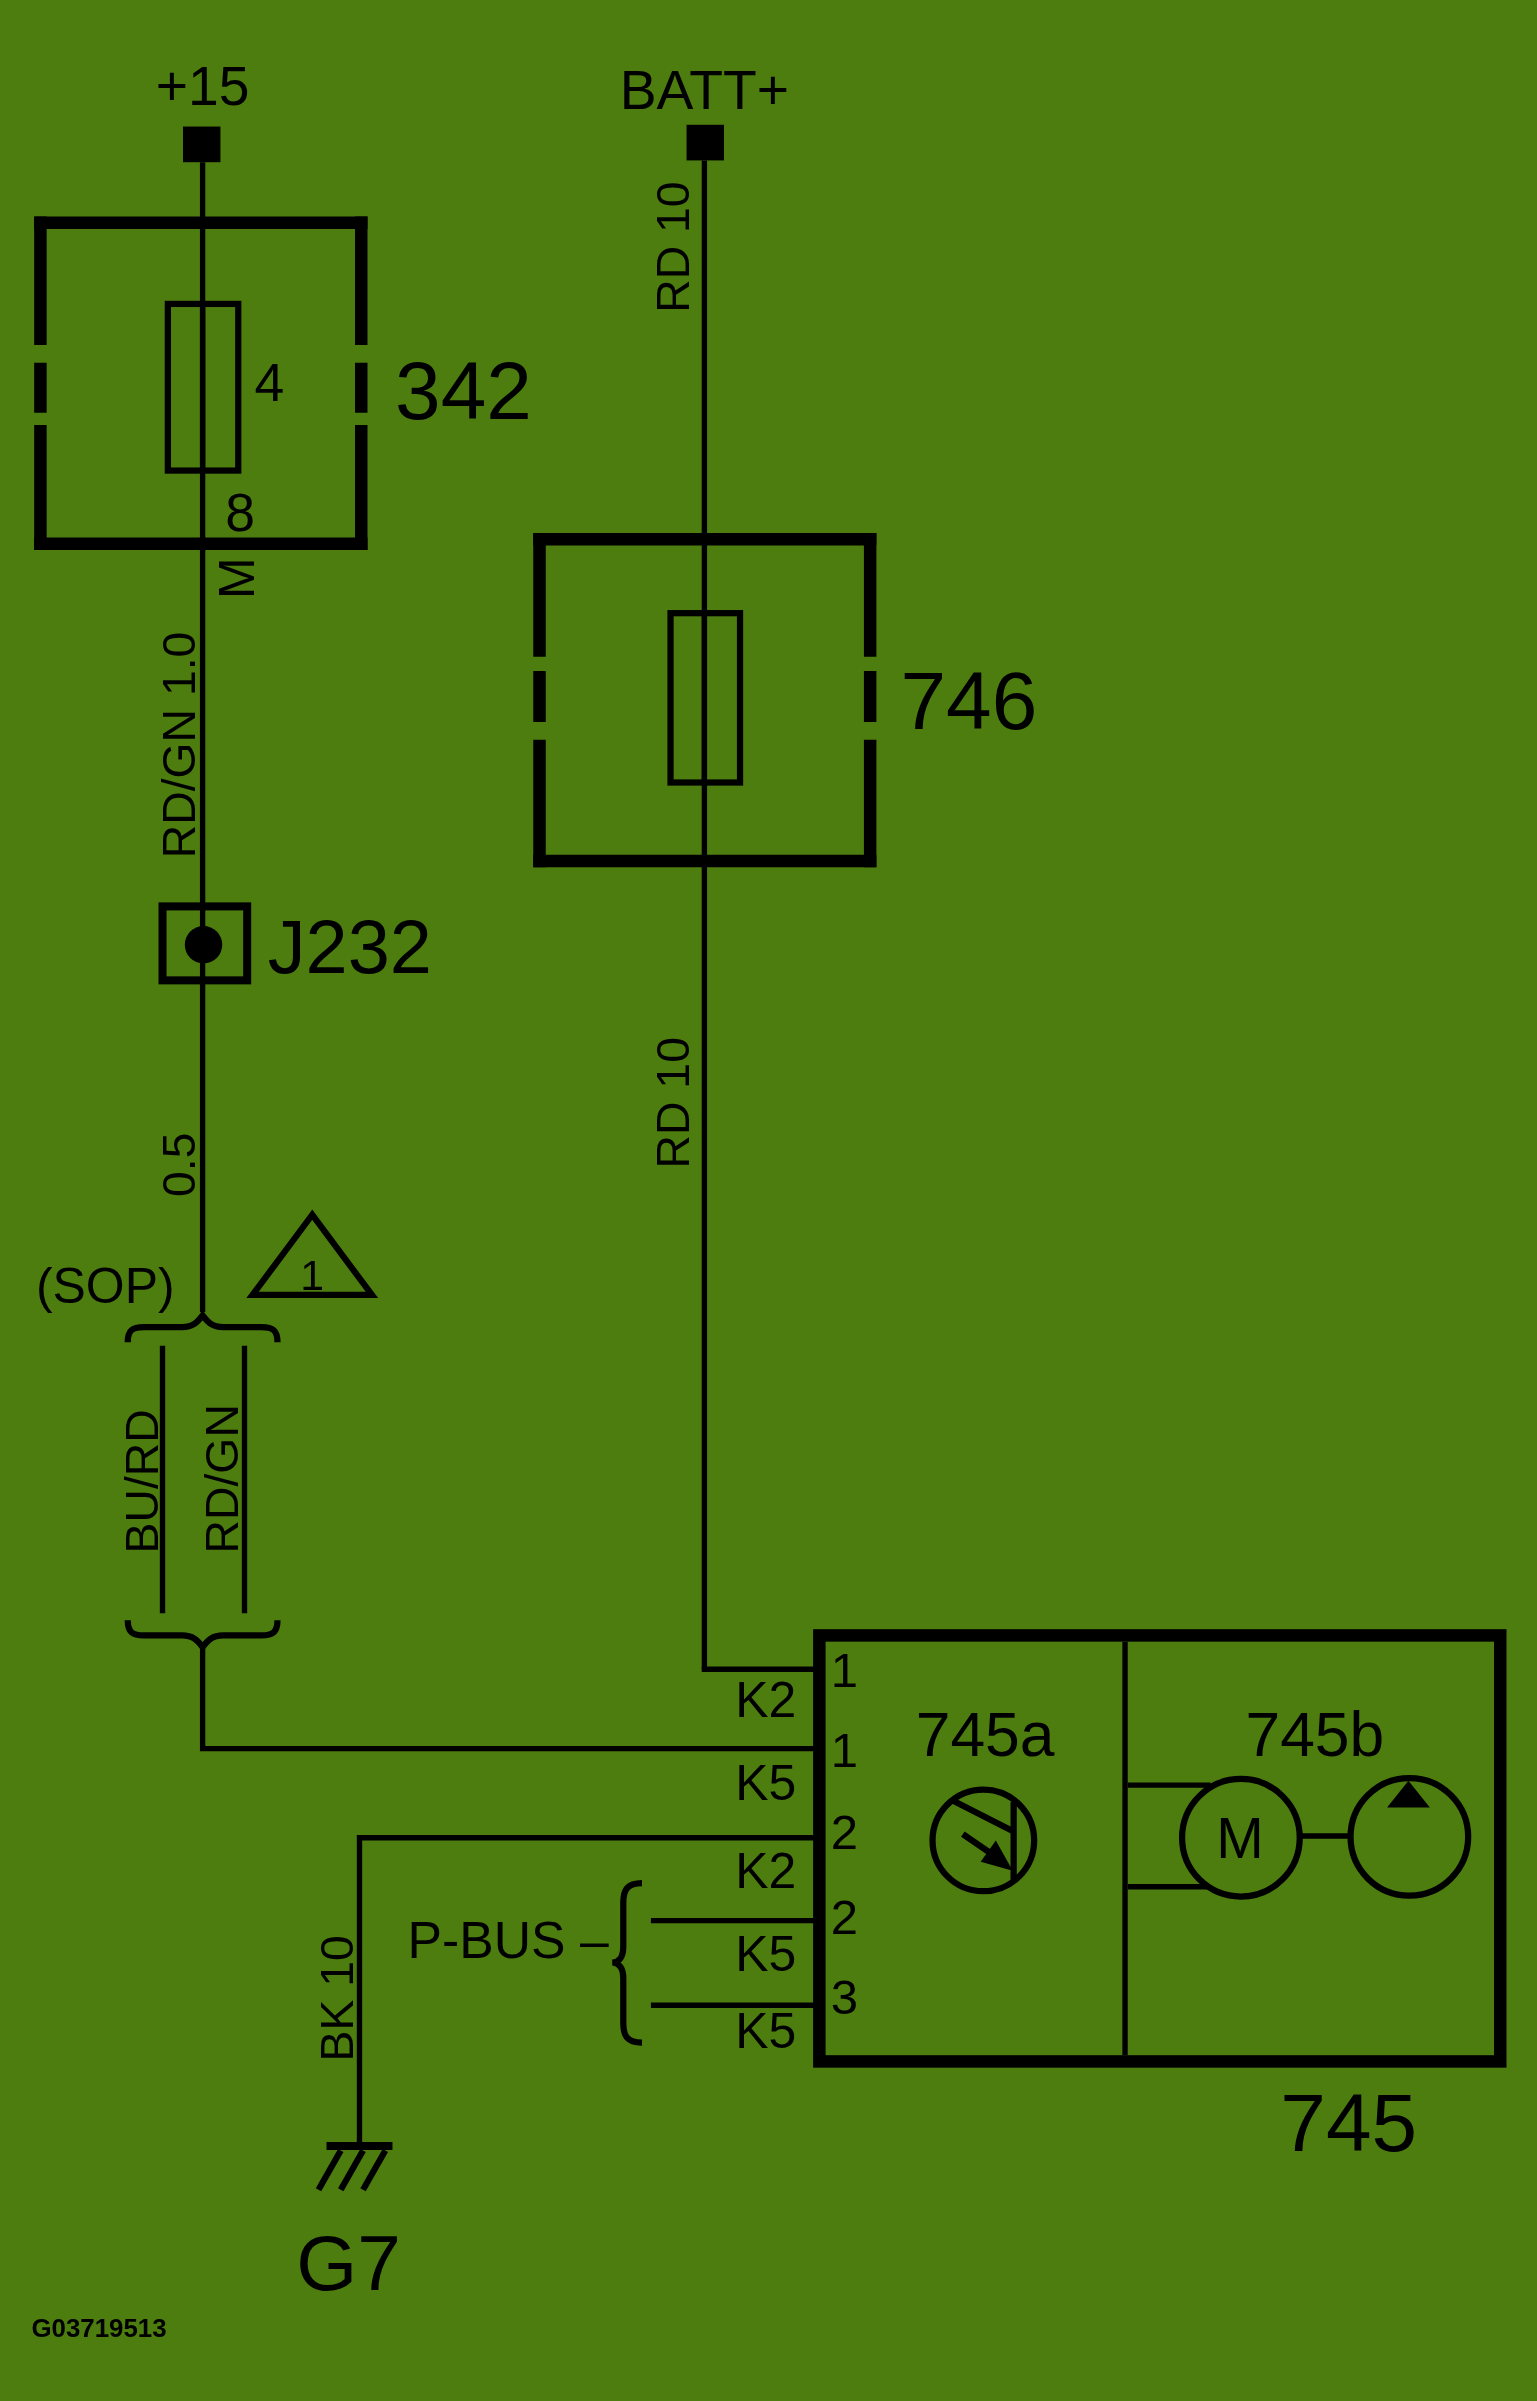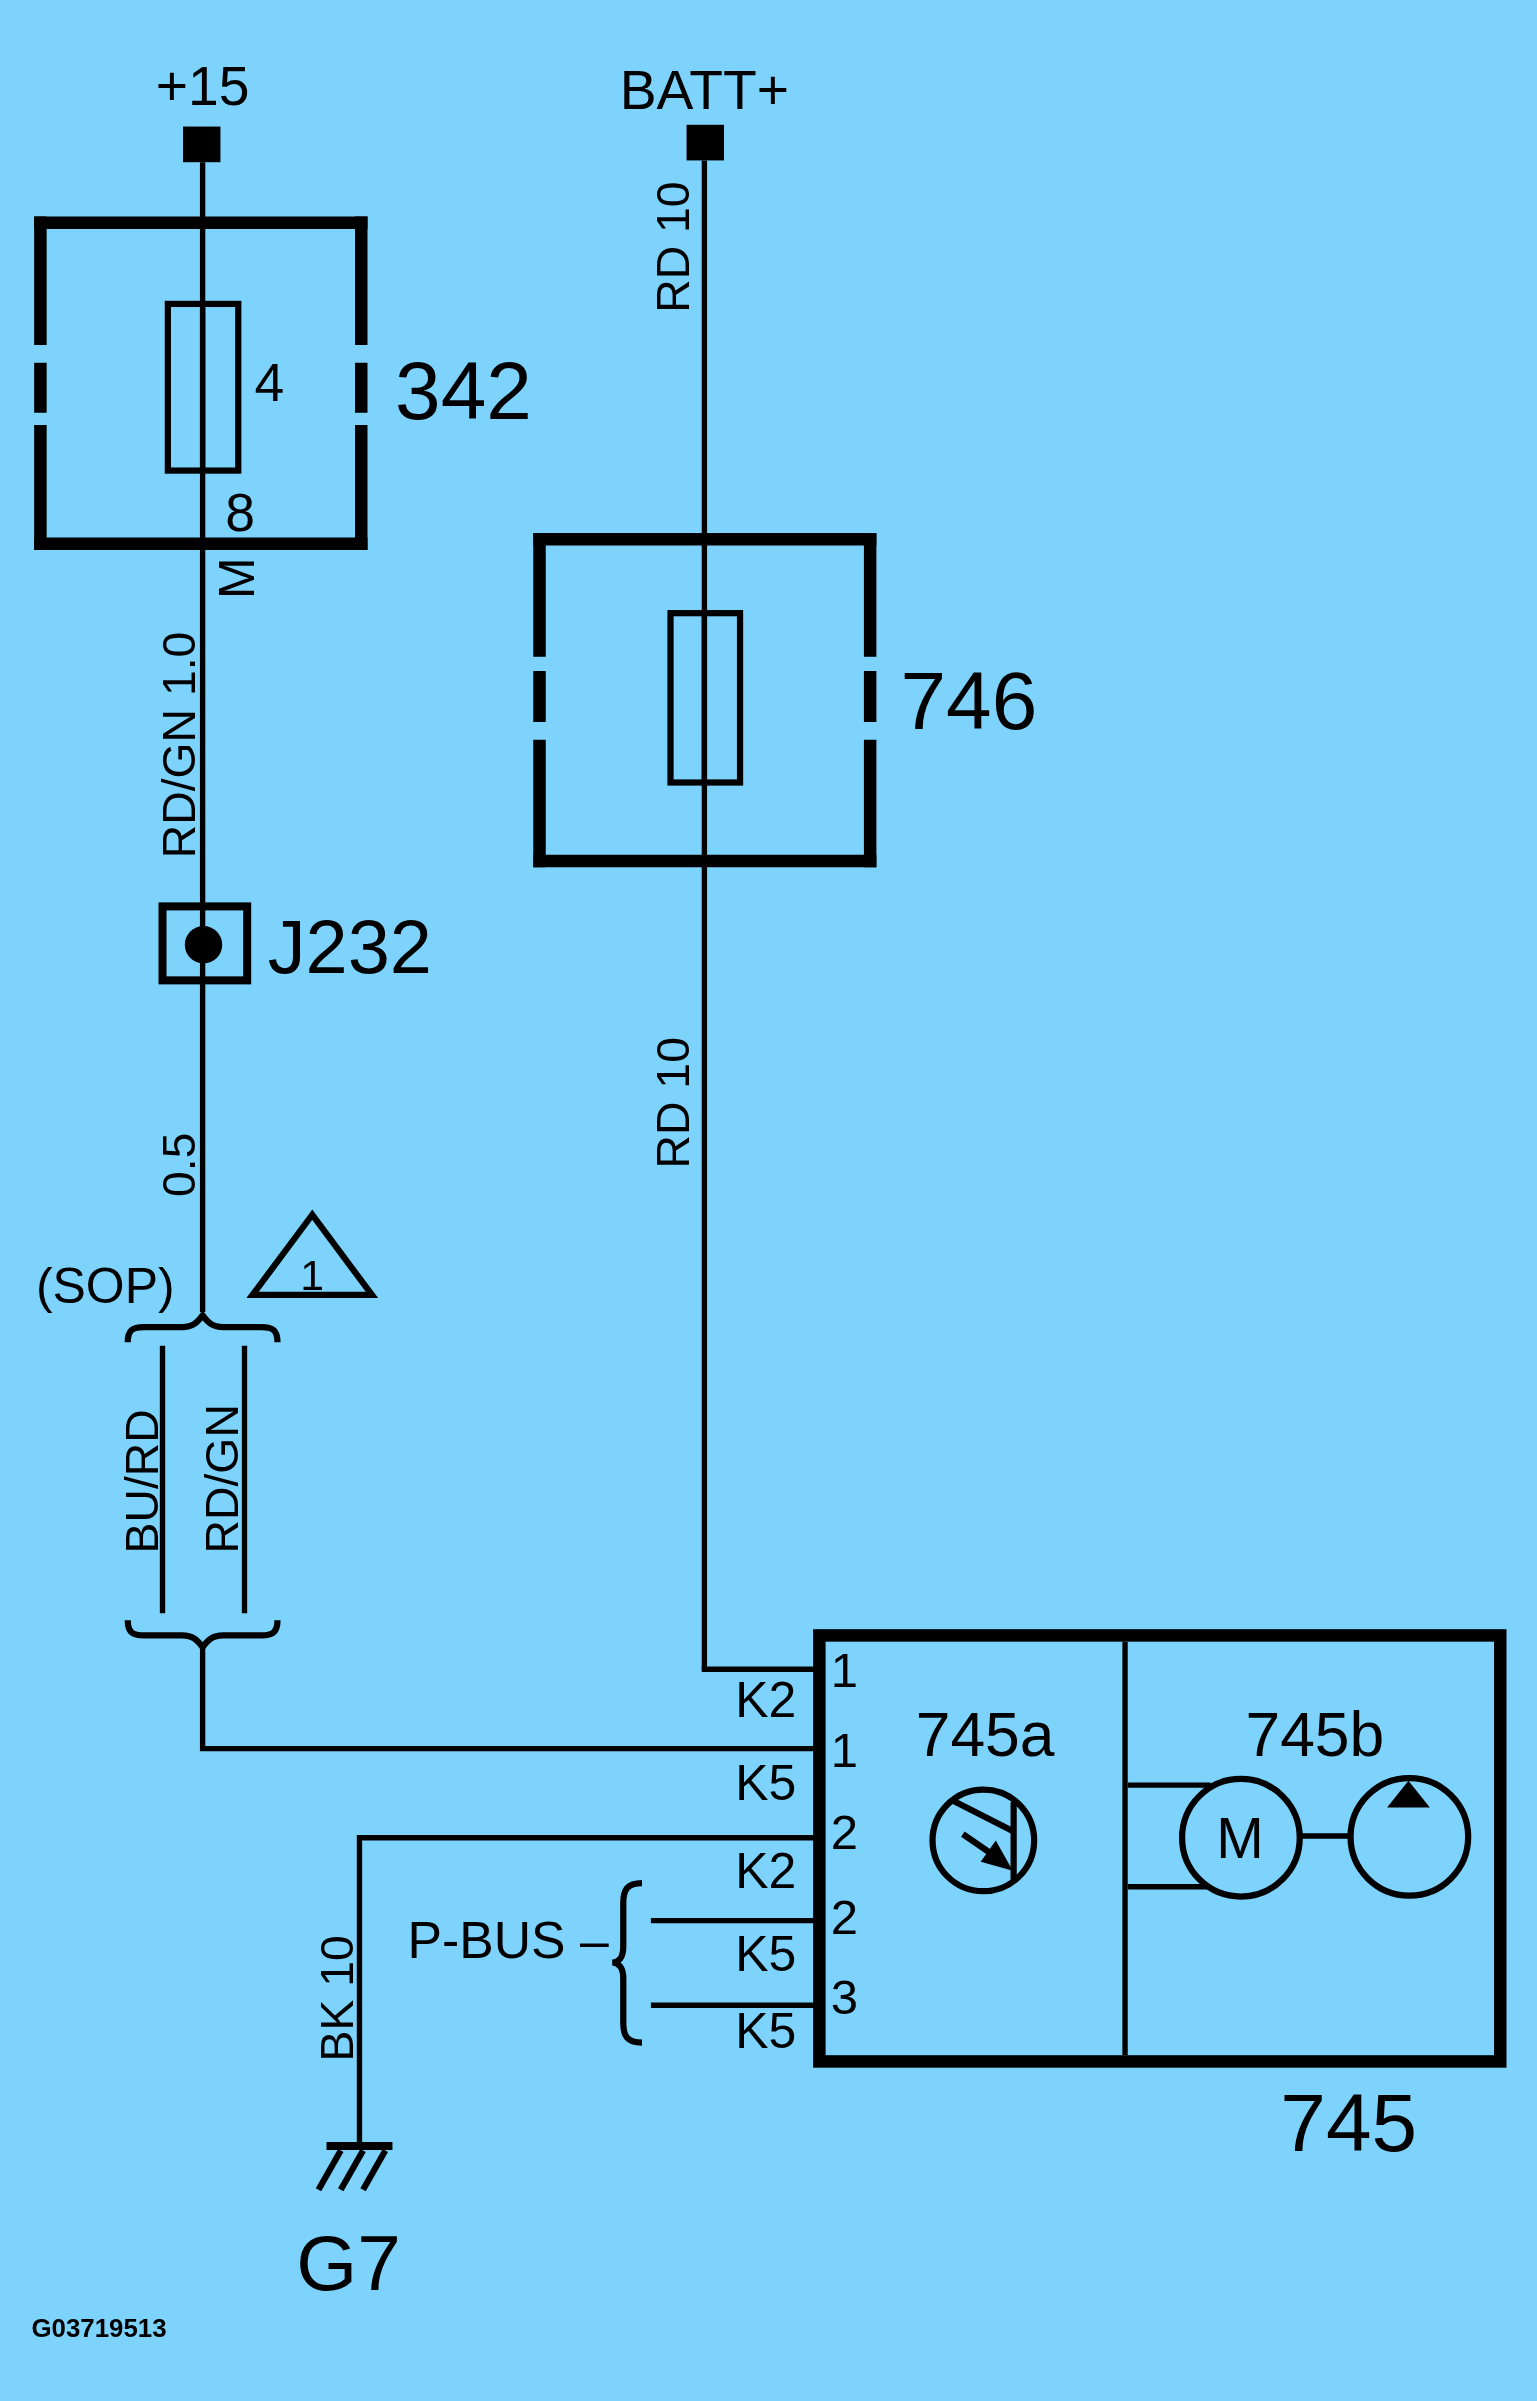--- a/index.html
+++ b/index.html
@@ -1,16 +1,16 @@
 <!DOCTYPE html>
 <html style="font-size:14.3px"><head>
 <meta charset="utf-8">
 <style>
   html,body{margin:0;padding:0;background:#ffffff;}
-  .page{width:1538px;height:2401px;position:relative;background:#7dd3fc;}
+  .page{width:1538px;height:2401px;position:relative;background:#4d7c0f;}
   svg{display:block}
   text{font-family:"Liberation Sans", sans-serif;fill:#000;}
   .t62{font-size:62px;}
   .t60{font-size:60px;}
   .t92{font-size:92px;}
   .t85{font-size:85px;}
   .t56{font-size:56px;}
   .t52{font-size:52px;}
   .t48{font-size:48px;}
   .t70{font-size:70px;}

